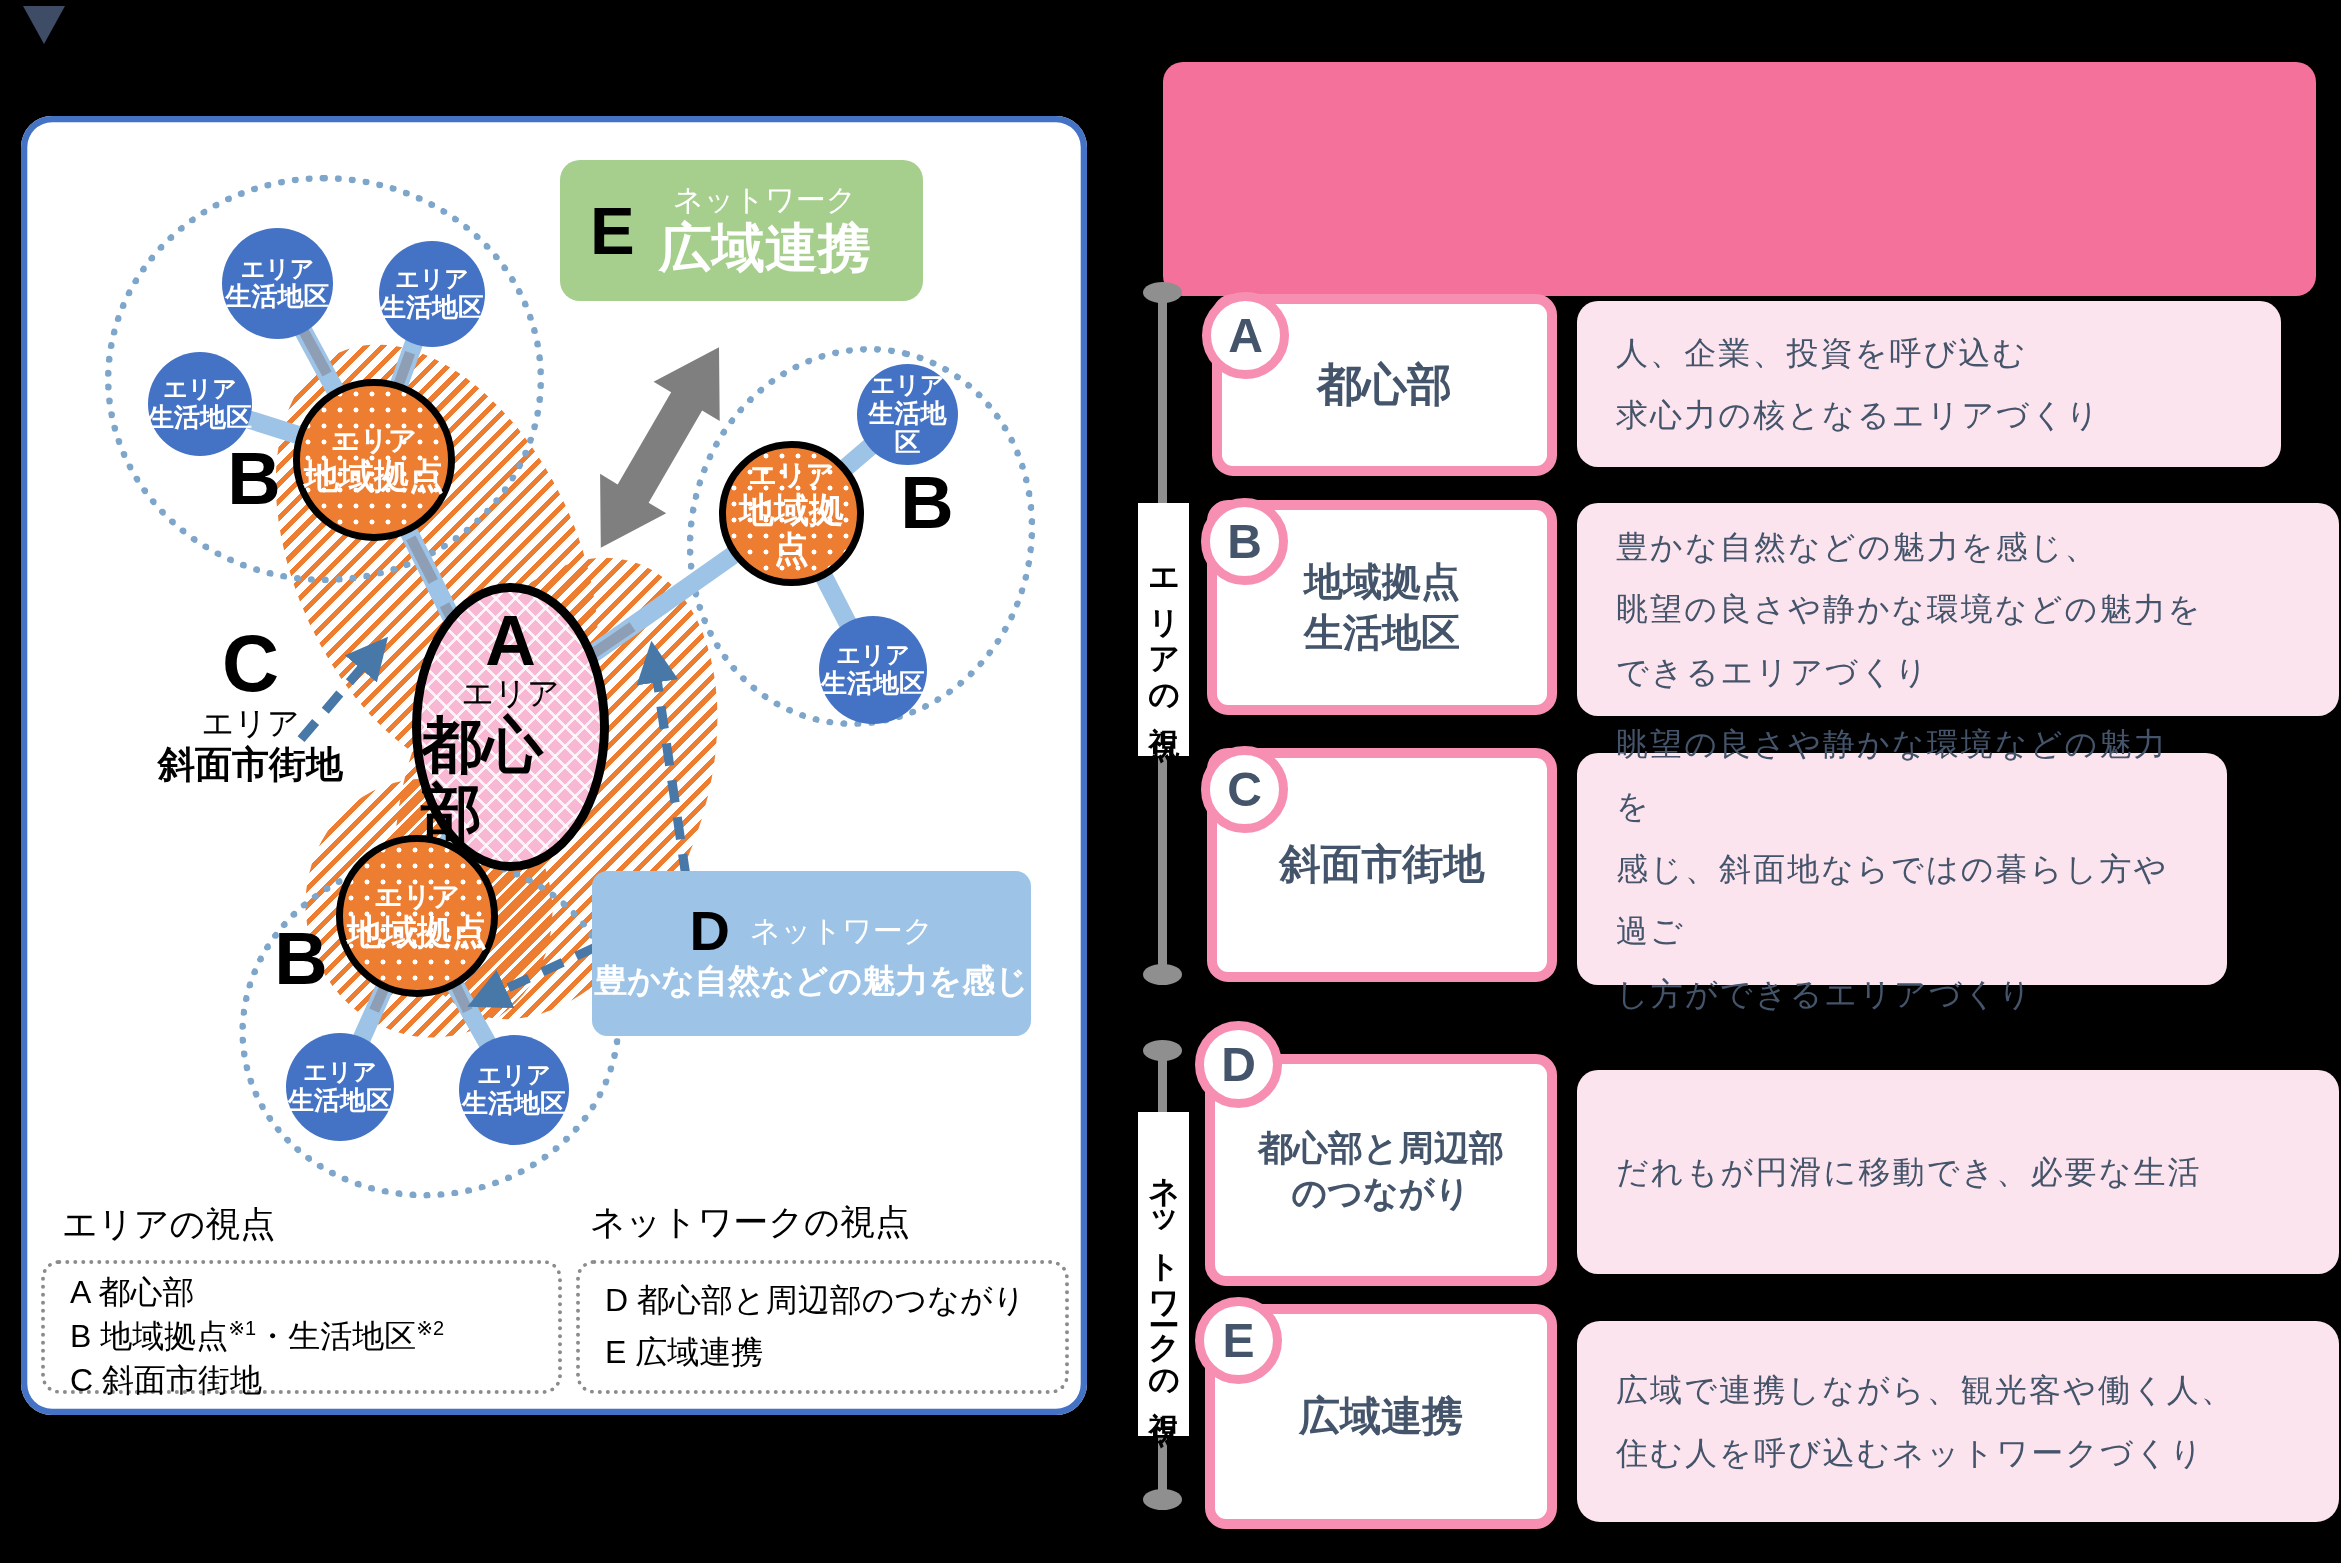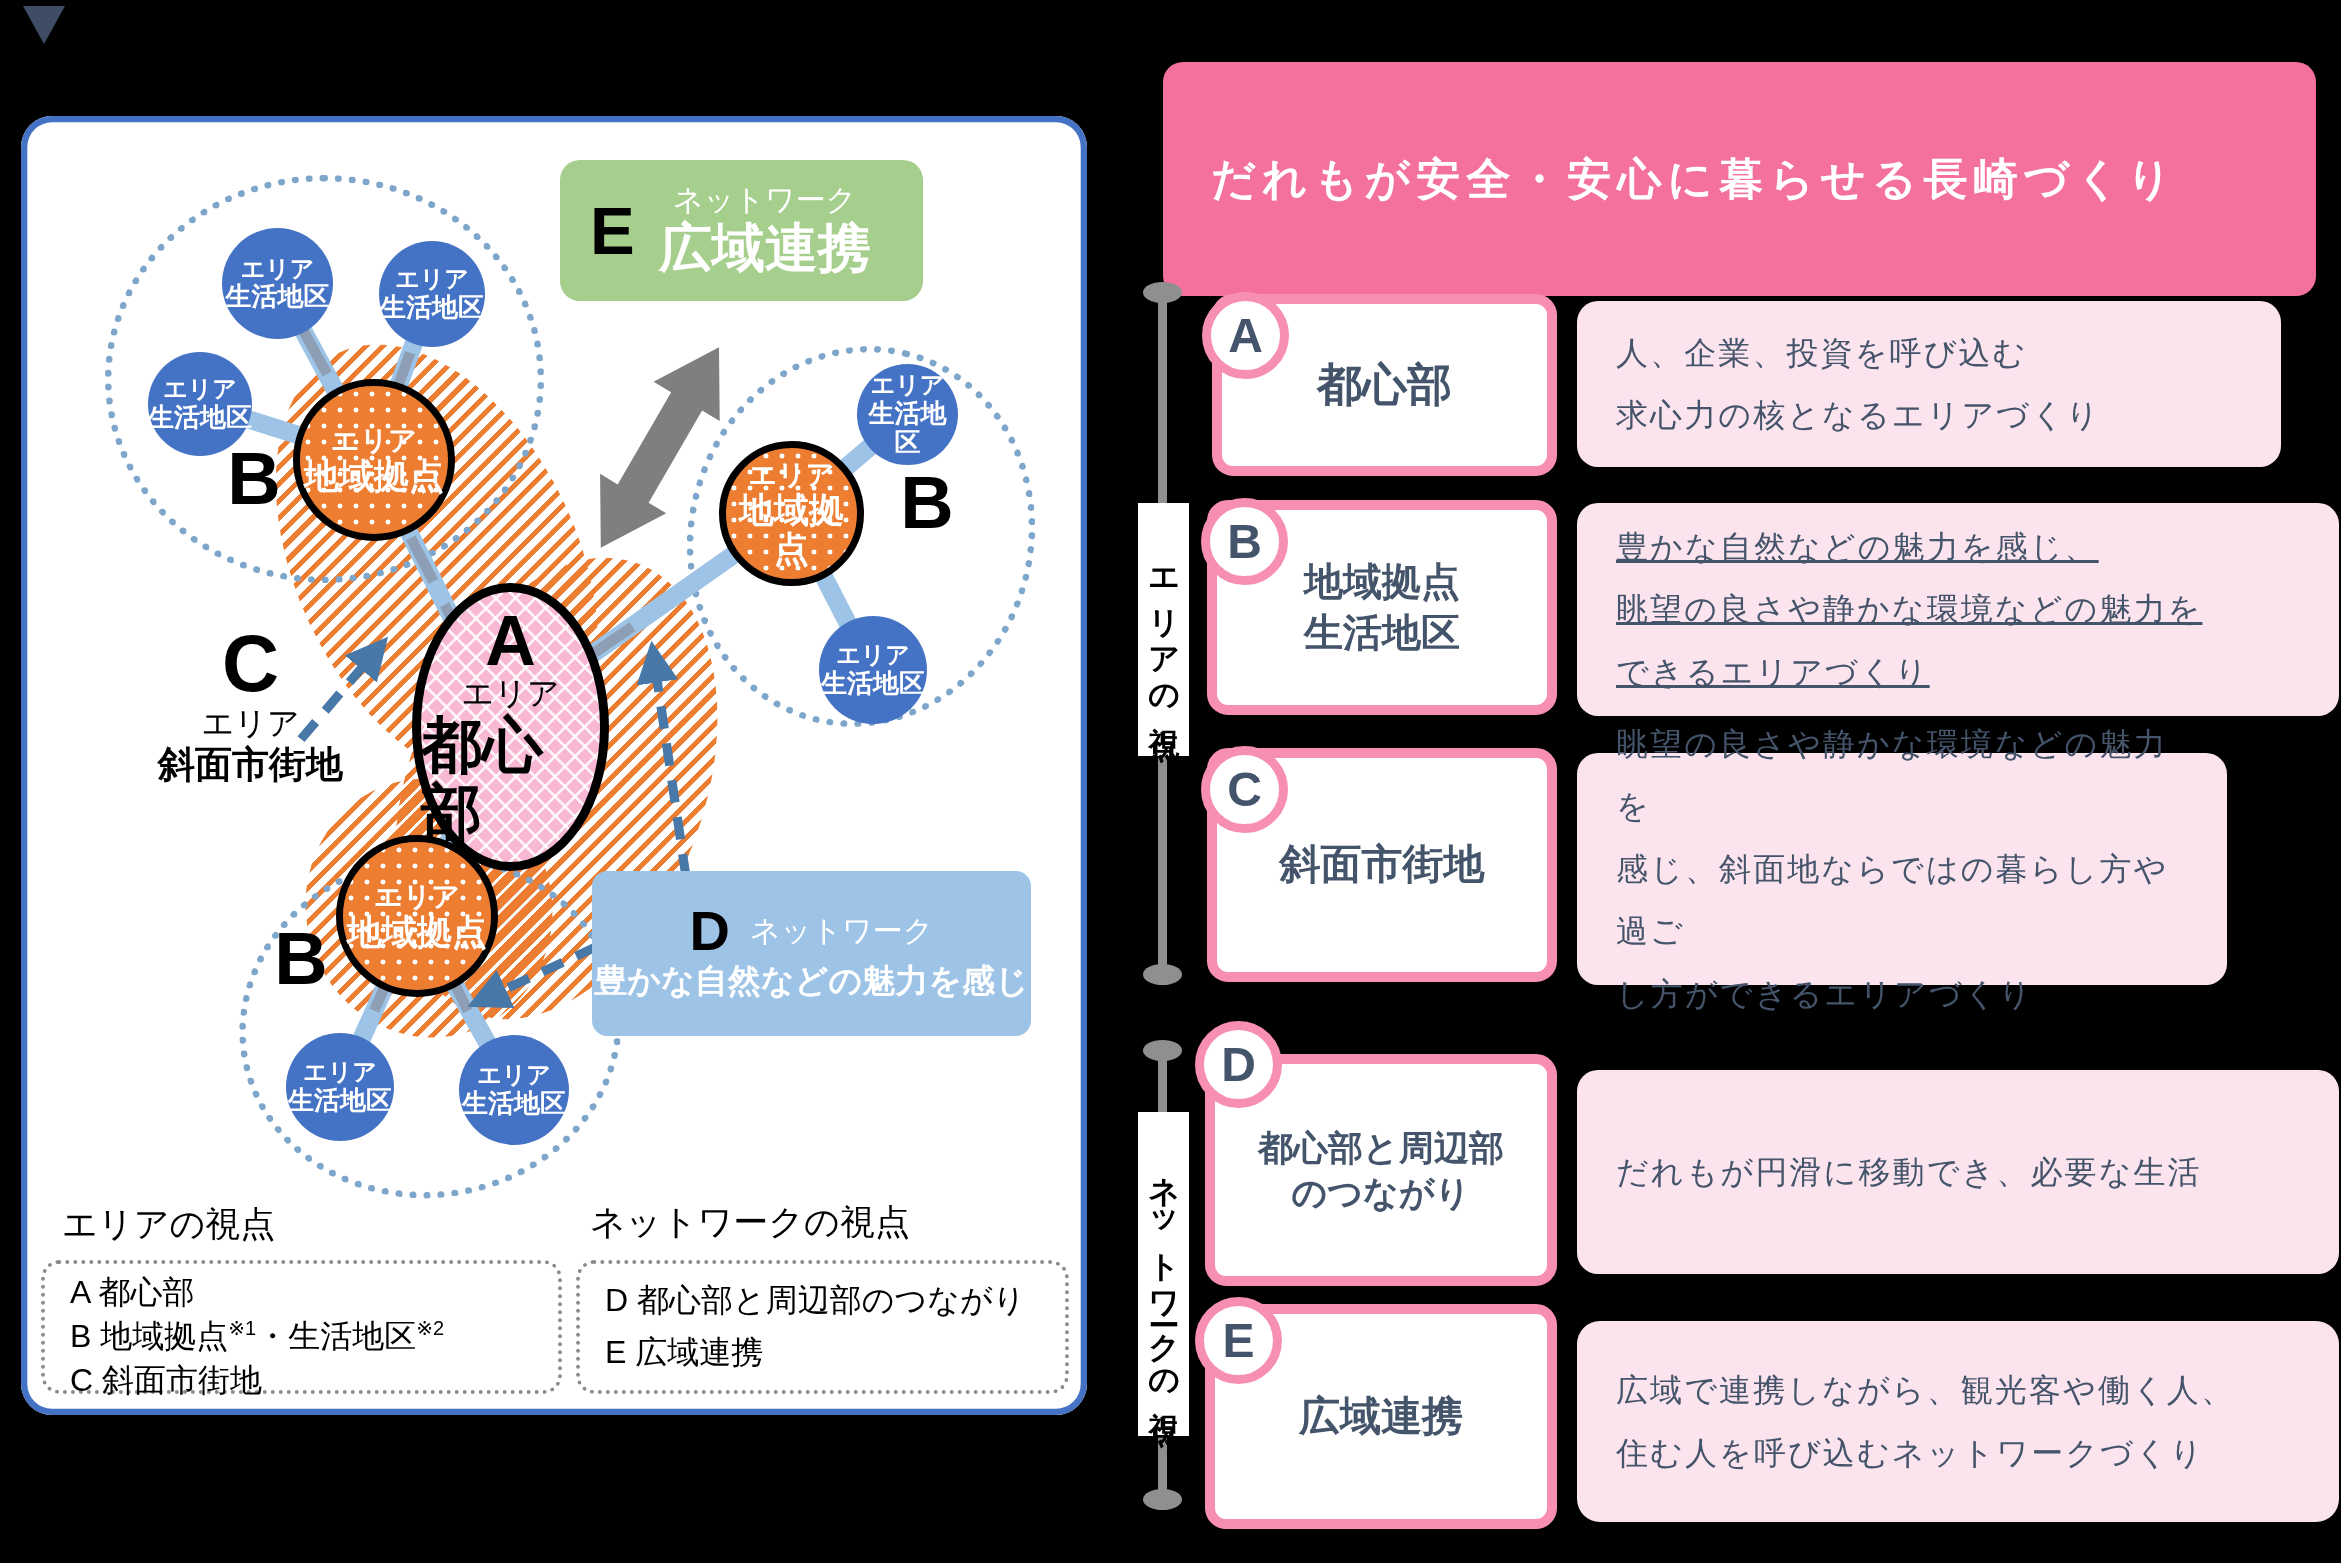--- a/index.html
+++ b/index.html
@@ -234,21 +234,20 @@
       <div>C 斜面市街地</div>
     </div>
     <div class="abs legend-h" id="legend-net-h">ネットワークの視点</div>
     <div class="abs legend-box" id="legend-net">
       <div>D 都心部と周辺部のつながり</div>
       <div>E 広域連携</div>
     </div>
   </div>
 
   <div class="abs" id="banner">
-    <div>だれもが安全・安心に暮らせる長崎づくり</div>
   </div>
 
   <div class="abs rail" style="left:1158px;top:296px;height:676px;"></div>
   <div class="abs rail-dot" style="left:1143px;top:282px;"></div>
   <div class="abs rail-dot" style="left:1143px;top:964px;"></div>
   <div class="abs rail-label" style="left:1138px;top:503px;height:253px;">エリアの視点</div>
 
   <div class="abs rail" style="left:1158px;top:1054px;height:443px;"></div>
   <div class="abs rail-dot" style="left:1143px;top:1040px;"></div>
   <div class="abs rail-dot" style="left:1143px;top:1489px;"></div>
@@ -261,21 +260,21 @@
   <div class="abs row-desc" style="left:1577px;top:301px;width:704px;height:166px;">
     <div>人、企業、投資を呼び込む</div>
     <div>求心力の核となるエリアづくり</div>
   </div>
 
   <div class="abs row-tab" style="left:1207px;top:500px;width:350px;height:215px;font-size:39px;">
     <div>地域拠点</div>
     <div>生活地区</div>
   </div>
   <div class="abs row-circle" style="left:1201px;top:498px;">B</div>
-  <div class="abs row-desc" style="left:1577px;top:503px;width:762px;height:213px;text-decoration:underline;">
+  <div class="abs row-desc" style="left:1577px;top:503px;width:762px;height:213px;">
     <div>豊かな自然などの魅力を感じ、</div>
     <div>眺望の良さや静かな環境などの魅力を</div>
     <div>できるエリアづくり</div>
   </div>
 
   <div class="abs row-tab" style="left:1207px;top:748px;width:350px;height:234px;font-size:41px;">
     <div>斜面市街地</div>
   </div>
   <div class="abs row-circle" style="left:1201px;top:746px;">C</div>
   <div class="abs row-desc" style="left:1577px;top:753px;width:650px;height:232px;">

